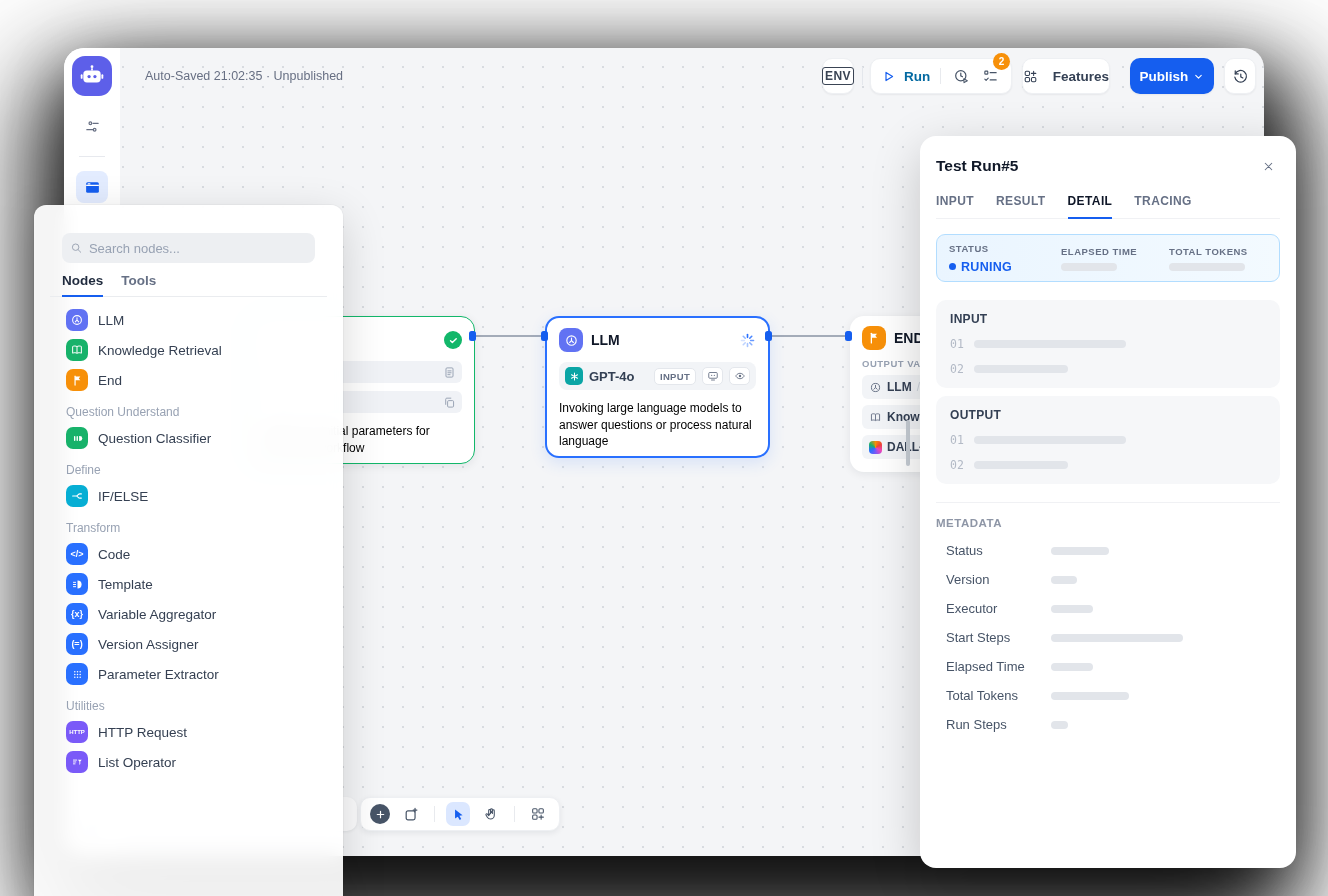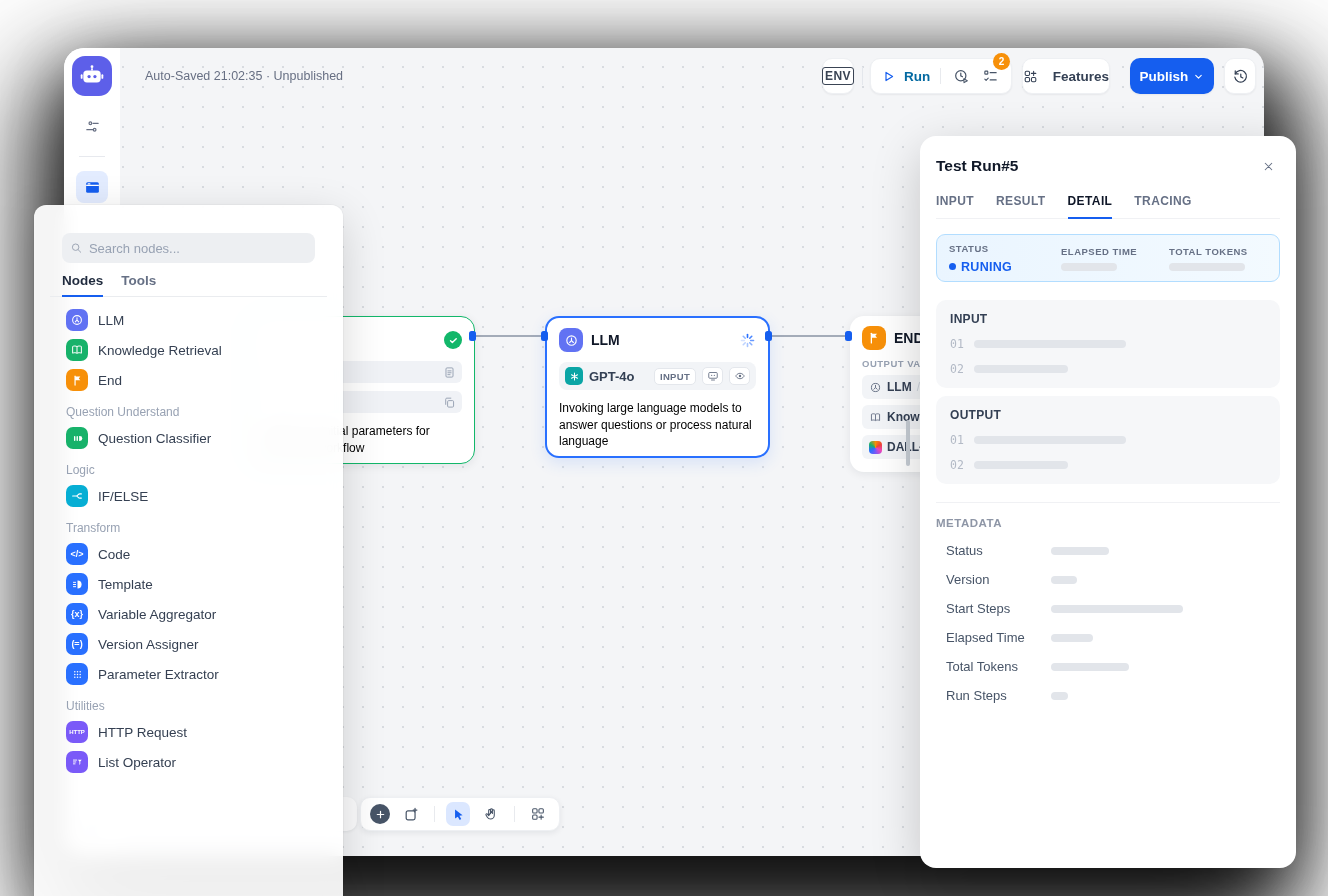--- a/index.html
+++ b/index.html
@@ -400,21 +400,21 @@
     <div class="np-item">
       <span class="ni bg-green">
           <svg width="13" height="13" viewBox="0 0 24 24">
             <rect x="5.5" y="7.5" width="2.6" height="9" rx="1.3" fill="#fff"></rect>
             <rect x="10.2" y="7.5" width="2.6" height="9" rx="1.3" fill="#fff"></rect>
             <path d="M15 7.5h1.3a4.5 4.5 0 0 1 0 9H15z" fill="#fff"></path>
           </svg>
         </span>
       <span class="lbl">Question Classifier</span>
     </div>
-    <div class="np-section">Logic</div>
+    <div class="np-section">Define</div>
     <div class="np-item">
       <span class="ni bg-cyan">
           <svg width="14" height="14" viewBox="0 0 24 24">
             <path d="M4.5 12h6m0 0c3.2 0 3.2-3.6 6.4-3.6h2.6M10.5 12c3.2 0 3.2 3.6 6.4 3.6h2.6" stroke="#fff" stroke-width="1.9" fill="none" stroke-linecap="round"></path>
           </svg>
         </span>
       <span class="lbl">IF/ELSE</span>
     </div>
     <div class="np-section">Transform</div>
     <div class="np-item">
@@ -543,20 +543,24 @@
     <div class="meta-title">METADATA</div>
     <div class="m-row">
         <span class="m-label">Status</span>
         <span class="skel" style="width:58px"></span>
       </div>
     <div class="m-row">
         <span class="m-label">Version</span>
         <span class="skel" style="width:26px"></span>
       </div>
     <div class="m-row">
+        <span class="m-label">Executor</span>
+        <span class="skel" style="width:42px"></span>
+      </div>
+    <div class="m-row">
         <span class="m-label">Start Steps</span>
         <span class="skel" style="width:132px"></span>
       </div>
     <div class="m-row">
         <span class="m-label">Elapsed Time</span>
         <span class="skel" style="width:42px"></span>
       </div>
     <div class="m-row">
         <span class="m-label">Total Tokens</span>
         <span class="skel" style="width:78px"></span>

